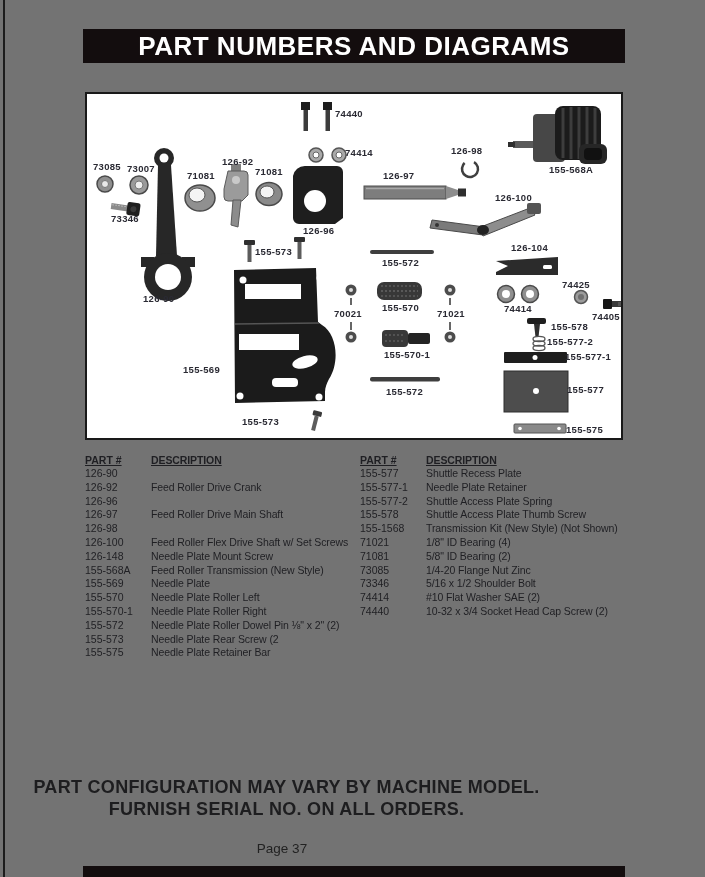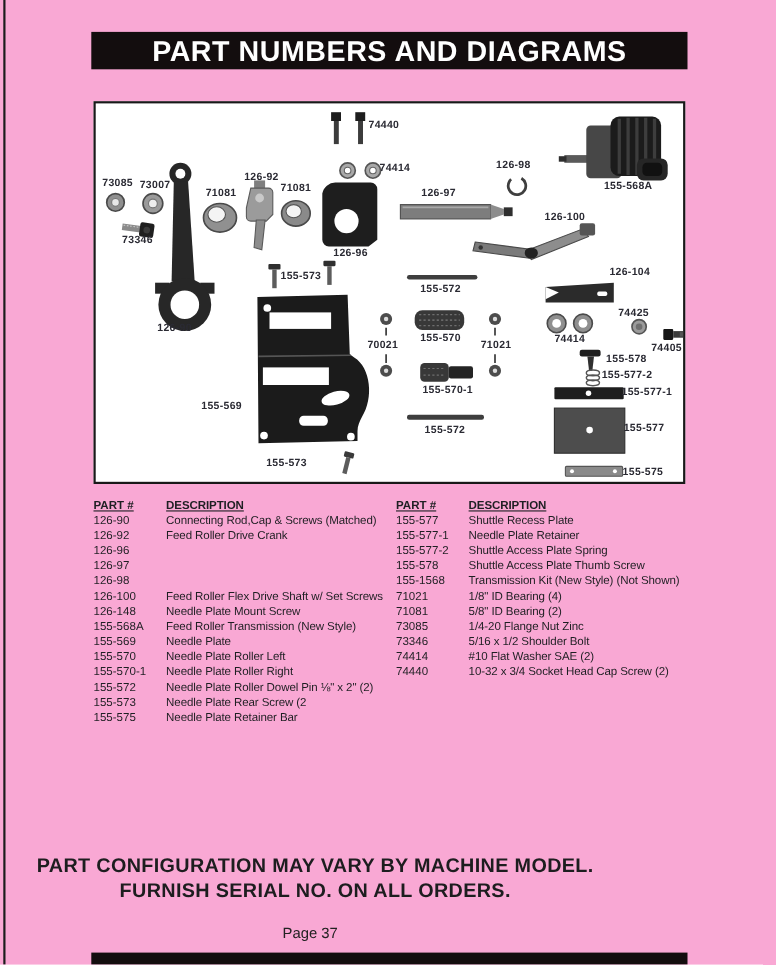--- a/index.html
+++ b/index.html
@@ -1,17 +1,17 @@
 <!DOCTYPE html>
 <html><head>
 <meta charset="utf-8">
 <style>
   html,body { margin:0; padding:0; background:#ffffff; }
   .page {
-    position:relative; width:705px; height:877px; background:#f9a8d4;
+    position:relative; width:705px; height:877px; background:#737373;
     font-family:"Liberation Sans", sans-serif; overflow:hidden;
   }
   .scan-line { position:absolute; left:3px; top:0; width:2px; height:877px; background:#1c1c1c; }
   .title-bar {
     position:absolute; left:83px; top:29px; width:542px; height:34px;
     background:#130d0e; color:#ffffff; display:flex; align-items:center; justify-content:center;
     font-weight:bold; font-size:26px; letter-spacing:0.5px; white-space:nowrap;
   }
   .diagram-box {
     position:absolute; left:85px; top:92px; width:538px; height:348px;
@@ -259,21 +259,21 @@
         <span class="dlabel" style="left: 6px; top: 67px;">73085</span>
         <span class="dlabel" style="left: 40px; top: 69px;">73007</span>
         <span class="dlabel" style="left: 135px; top: 62px;">126-92</span>
         <span class="dlabel" style="left: 100px; top: 76px;">71081</span>
         <span class="dlabel" style="left: 168px; top: 72px;">71081</span>
         <span class="dlabel" style="left: 296px; top: 76px;">126-97</span>
         <span class="dlabel" style="left: 408px; top: 98px;">126-100</span>
         <span class="dlabel" style="left: 24px; top: 119px;">73346</span>
         <span class="dlabel" style="left: 216px; top: 131px;">126-96</span>
         <span class="dlabel" style="left: 168px; top: 152px;">155-573</span>
-        <span class="dlabel" style="left: 424px; top: 148px; margin-left: 43px;">126-104</span>
+        <span class="dlabel" style="left: 424px; top: 148px;">126-104</span>
         <span class="dlabel" style="left: 295px; top: 163px;">155-572</span>
         <span class="dlabel" style="left: 56px; top: 199px;">126-90</span>
         <span class="dlabel" style="left: 475px; top: 185px;">74425</span>
         <span class="dlabel" style="left: 247px; top: 214px;">70021</span>
         <span class="dlabel" style="left: 295px; top: 208px;">155-570</span>
         <span class="dlabel" style="left: 350px; top: 214px;">71021</span>
         <span class="dlabel" style="left: 417px; top: 209px;">74414</span>
         <span class="dlabel" style="left: 505px; top: 217px;">74405</span>
         <span class="dlabel" style="left: 464px; top: 227px;">155-578</span>
         <span class="dlabel" style="left: 460px; top: 242px;">155-577-2</span>
@@ -289,31 +289,31 @@
 
   <div class="tables">
     <div class="ptable">
       <div class="thead">
         <span class="pn">PART #</span>
         <span class="desc">DESCRIPTION</span>
       </div>
       <div class="tbody">
           <div class="trow">
             <span class="pn">126-90</span>
-            <span class="desc">Connecting Rod,Cap &amp; Screws (Matched)</span>
           </div>
           <div class="trow">
             <span class="pn">126-92</span>
             <span class="desc">Feed Roller Drive Crank</span>
           </div>
           <div class="trow">
             <span class="pn">126-96</span>
           </div>
           <div class="trow">
             <span class="pn">126-97</span>
+            <span class="desc">Feed Roller Drive Main Shaft</span>
           </div>
           <div class="trow">
             <span class="pn">126-98</span>
           </div>
           <div class="trow">
             <span class="pn">126-100</span>
             <span class="desc">Feed Roller Flex Drive Shaft w/ Set Screws</span>
           </div>
           <div class="trow">
             <span class="pn">126-148</span>

